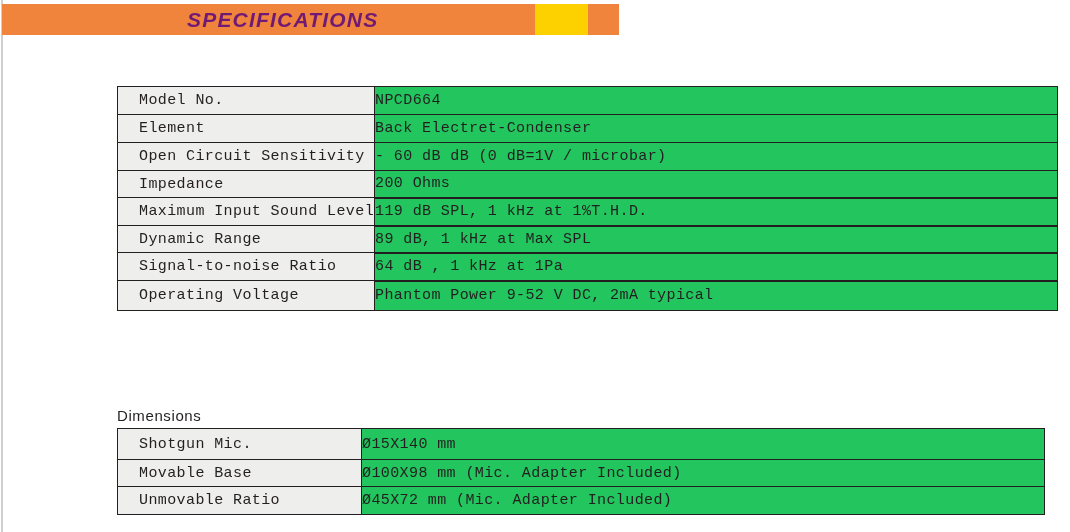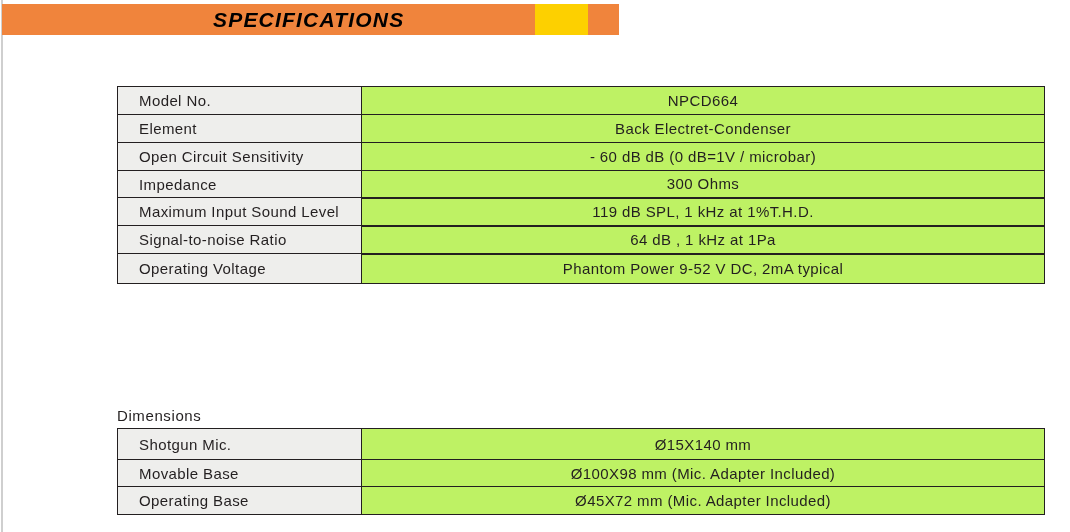--- a/index.html
+++ b/index.html
@@ -6,32 +6,32 @@
   body {
     width: 1070px; height: 532px; background: #ffffff; position: relative; overflow: hidden;
     font-family: "Liberation Sans", "DejaVu Sans", sans-serif; color: #231f20;
   }
   .left-rule { position: absolute; left: 1px; top: 0; width: 2px; height: 532px; background: #cfcfcf; }
   .banner {
     position: absolute; left: 2px; top: 4px; width: 617px; height: 31px; background: #f0843c;
   }
   .banner-accent { position: absolute; left: 533px; top: 0; width: 53px; height: 31px; background: #fdd000; }
   .banner-title {
-    position: absolute; left: 211px; top: 2px; font-size: 21px; font-weight: bold; font-style: italic;
-    color: #000000; letter-spacing: 1.2px; line-height: 27px;
+    position: absolute; left: 185px; top: 2px; font-size: 21px; font-weight: bold; font-style: italic;
+    color: #701a75; letter-spacing: 1.2px; line-height: 27px;
   }
   table.spec {
     position: absolute; left: 117px; border-collapse: collapse; table-layout: fixed;
   }
   table.spec td {
     border: 1.5px solid #231f20; padding: 0; font-size: 15px; line-height: 1;
-    letter-spacing: 0.4px; white-space: nowrap; overflow: hidden;
+    letter-spacing: 0.4px; white-space: nowrap; overflow: hidden; font-family: Liberation Mono, monospace;
   }
   table.spec td.label { background: #eeeeec; padding-left: 21px; width: 222px; text-align: left; }
-  table.spec td.value { background: #bef264; text-align: center; width: 682px; }
+  table.spec td.value { background: #22c55e; text-align: left; width: 682px; }
   .main-table { top: 86px; }
   .dim-table { top: 428px; }
   .dim-heading {
     position: absolute; left: 117px; top: 407px; font-size: 15px; letter-spacing: 0.6px;
   }
   .thick td.value { border-top-width: 2.5px; }
 </style>
 </head>
 <body>
 
@@ -51,25 +51,29 @@
       <tr style="height: 28px;">
         <td class="label">Element</td>
         <td class="value">Back Electret-Condenser</td>
       </tr>
       <tr style="height: 28px; margin-top: 44px;">
         <td class="label">Open Circuit Sensitivity</td>
         <td class="value">- 60 dB dB (0 dB=1V / microbar)</td>
       </tr>
       <tr style="height: 27px;">
         <td class="label">Impedance</td>
-        <td class="value">300 Ohms</td>
+        <td class="value">200 Ohms</td>
       </tr>
       <tr class="thick" style="height: 28px;">
         <td class="label">Maximum Input Sound Level</td>
         <td class="value">119 dB SPL, 1 kHz at 1%T.H.D.</td>
+      </tr>
+      <tr class="thick" style="height: 27px;">
+        <td class="label">Dynamic Range</td>
+        <td class="value">89 dB, 1 kHz at Max SPL</td>
       </tr>
       <tr class="thick" style="height: 28px;">
         <td class="label">Signal-to-noise Ratio</td>
         <td class="value">64 dB , 1 kHz at 1Pa</td>
       </tr>
       <tr class="thick" style="height: 30px; margin-left: 29px;">
         <td class="label">Operating Voltage</td>
         <td class="value">Phantom Power 9-52 V DC, 2mA typical</td>
       </tr>
     </tbody>
@@ -81,17 +85,17 @@
   <tbody id="dim-body">
       <tr style="height: 31px;">
         <td class="label">Shotgun Mic.</td>
         <td class="value">Ø15X140 mm</td>
       </tr>
       <tr style="height: 27px; padding-left: 32px;">
         <td class="label">Movable Base</td>
         <td class="value">Ø100X98 mm (Mic. Adapter Included)</td>
       </tr>
       <tr style="height: 28px;">
-        <td class="label">Operating Base</td>
+        <td class="label">Unmovable Ratio</td>
         <td class="value">Ø45X72 mm (Mic. Adapter Included)</td>
       </tr>
     </tbody>
 </table>
 
 </body></html>

